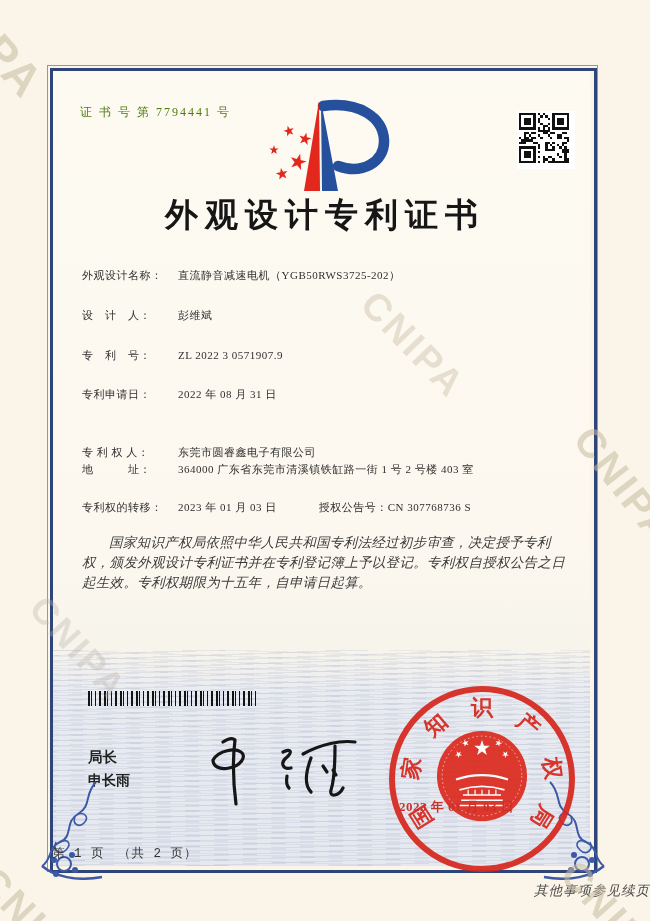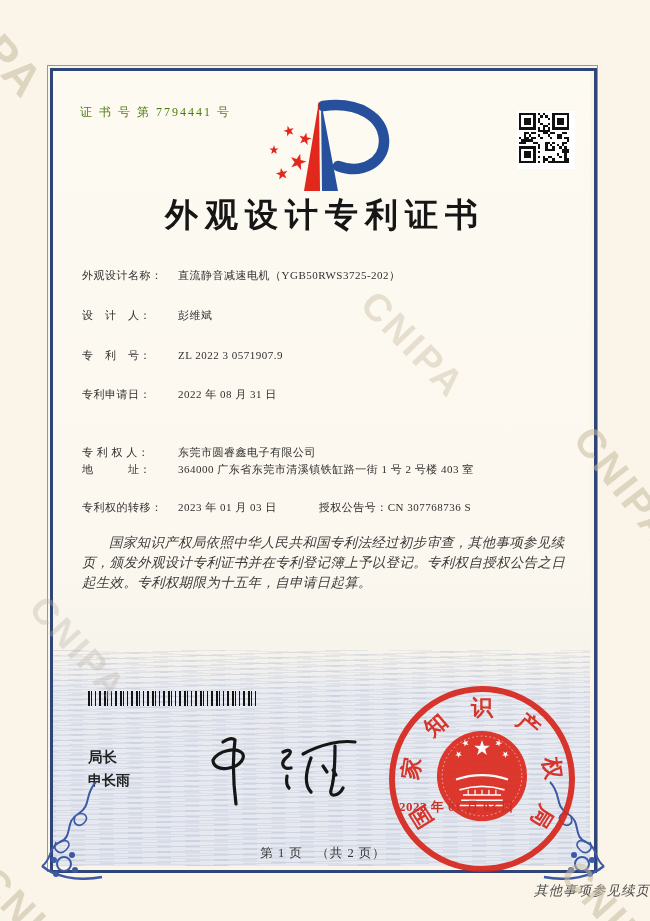--- a/index.html
+++ b/index.html
@@ -76,22 +76,22 @@
   .seal-emblem{position:absolute;left:41px;top:38px;width:104px;height:104px;}
   .seal-date{position:absolute;left:10px;top:112px;width:170px;font-size:13px;font-weight:bold;
     color:#c9251c;letter-spacing:.5px;white-space:nowrap;}
 
   
   .orn{width:78px;height:100px;z-index:4;}
   .orn-l{left:34px;top:780px;}
   .orn-r{left:534px;top:780px;transform:scaleX(-1);}
 
   
-  .page-info{left:52px;top:845px;width:542px;text-align:center;font-size:12.5px;
-    letter-spacing:1px;color:#333;z-index:6;}
+  .page-info{left:52px;top:845px;width:542px;text-align:left;font-size:12.5px;
+    letter-spacing:1px;color:#333;z-index:6;font-family:Liberation Mono, monospace;}
   .continuation{left:0;top:882px;width:650px;text-align:right;font-size:13.5px;
     font-style:italic;color:#4a4a4a;letter-spacing:1px;z-index:3;}
 </style>
 </head>
 <body>
 
 <span class="wm wm1">CNIPA</span>
 <span class="wm wm2">CNIPA</span>
 <span class="wm wm3">CNIPA</span>
 <span class="wm wm4">CNIPA</span>
@@ -147,21 +147,21 @@
   <span class="lbl">专 利 权 人：</span><span>东莞市圆睿鑫电子有限公司</span>
 </div>
 <div class="abs row r5">
   <span class="lbl">地　　　址：</span><span>364000 广东省东莞市清溪镇铁缸路一街 1 号 2 号楼 403 室</span>
 </div>
 <div class="abs row r6">
   <span class="lbl">专利权的转移：</span><span>2023 年 01 月 03 日</span><span class="grant2 lbl" style="min-width:0">授权公告号：</span><span>CN 307768736 S</span>
 </div>
 
 <div class="abs paras">
-  <p>国家知识产权局依照中华人民共和国专利法经过初步审查，其他事项参见续页，颁发外观设计专利证书并在专利登记簿上予以登记。专利权自授权公告之日起生效。专利权期限为十五年，自申请日起算。</p>
+  <p>国家知识产权局依照中华人民共和国专利法经过初步审查，决定授予专利权，颁发外观设计专利证书并在专利登记簿上予以登记。专利权自授权公告之日起生效。专利权期限为十五年，自申请日起算。</p>
 </div>
 
 <div class="abs barcode"></div>
 
 <div class="abs signer-title">局长</div>
 <div class="abs signer-name">申长雨</div>
 
 <div class="abs signature">
   <svg viewBox="0 0 185 85" width="185" height="85" fill="none" stroke="#161616" stroke-width="3.2" stroke-linecap="round" stroke-linejoin="round">
     <path d="M40,16 C46,12 50,12 52,14 C50,30 50,55 53,78"></path>

